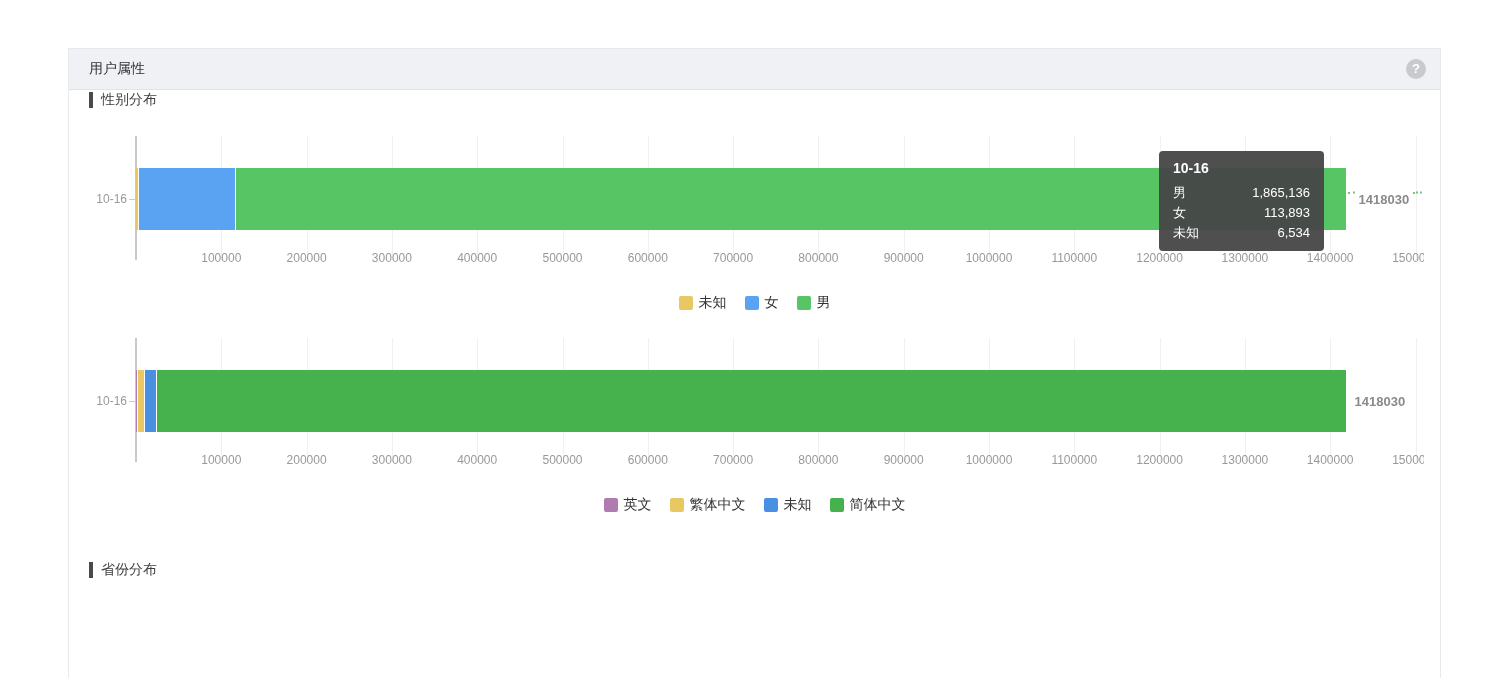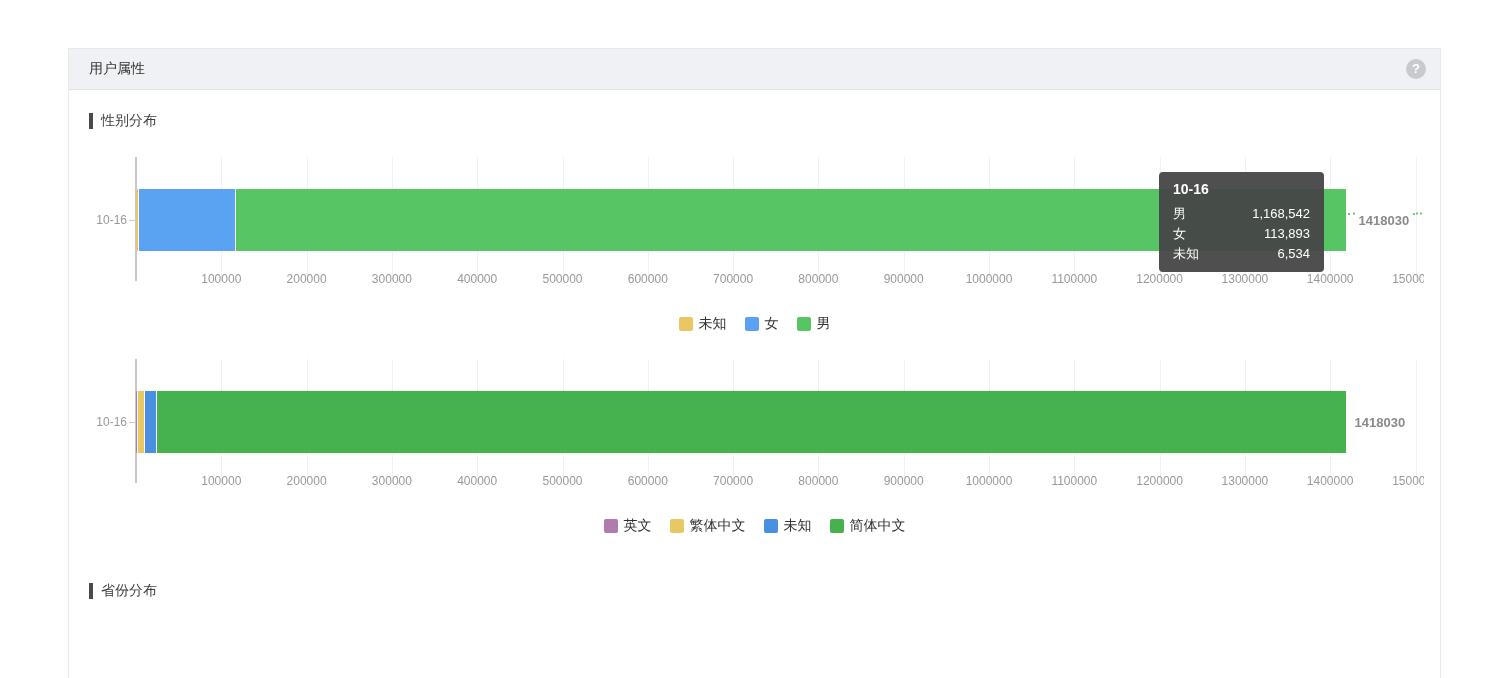--- a/index.html
+++ b/index.html
@@ -9,21 +9,21 @@
         background:#fff;border:1px solid #e8e9ed;border-bottom:none;box-sizing:border-box;}
   .card-header{height:40px;background:#f0f1f5;border-bottom:1px solid #e2e3e8;
         display:flex;align-items:center;padding:0 20px;position:relative;}
   .card-title{font-size:14px;color:#333;}
   .help{position:absolute;right:14px;top:10px;width:20px;height:20px;border-radius:50%;
         background:#c9cace;color:#fff;font-weight:bold;font-size:13px;text-align:center;
         line-height:20px;cursor:pointer;}
   .card-body{padding:0 20px;}
   .sec-title{display:flex;align-items:center;height:20px;font-size:14px;color:#404040;}
   .sec-bar{width:4px;height:16px;background:#4a4a4a;margin-right:8px;}
-  .mt-sec1{margin-top:21px;} .mt-sec2{margin-top:52px;} .mt-sec3{margin-top:46px;}
+  .mt-sec1{} .mt-sec2{margin-top:52px;} .mt-sec3{margin-top:46px;}
   .chart{position:relative;width:1335px;height:156px;overflow:hidden;margin-top:16px;}
   .grid-line{position:absolute;top:10px;height:124px;width:1px;background:#f0f0f0;}
   .axis-line{position:absolute;left:46px;top:10px;width:2px;height:124px;background:#c9c9c9;}
   .y-label{position:absolute;left:0;width:38px;top:66px;text-align:right;
         font-size:12px;color:#999;}
   .y-tick{position:absolute;left:40px;top:73px;width:6px;height:1px;background:#ccc;}
   .bar-seg{position:absolute;top:42px;height:62px;box-sizing:border-box;border-right:1px solid #fff;}
   .bar-seg.last{border-right:none;}
   .x-tick-label{position:absolute;top:125px;font-size:12px;color:#999;
         white-space:nowrap;transform:translateX(-50%);text-align:right;}
@@ -54,21 +54,21 @@
       <div class="sec-title mt-sec1">
         <span class="sec-bar"></span>
         <span>性别分布</span>
       </div>
       <div class="chart" id="chart-0">
         <div class="tooltip">
           <div class="tt-title">10-16</div>
           <div id="tt-rows">
               <div class="tt-row">
                 <span>男</span>
-                <span>1,168,542</span>
+                <span>1,865,136</span>
               </div>
               <div class="tt-row">
                 <span>女</span>
                 <span>113,893</span>
               </div>
               <div class="tt-row">
                 <span>未知</span>
                 <span>6,534</span>
               </div>
             </div>

